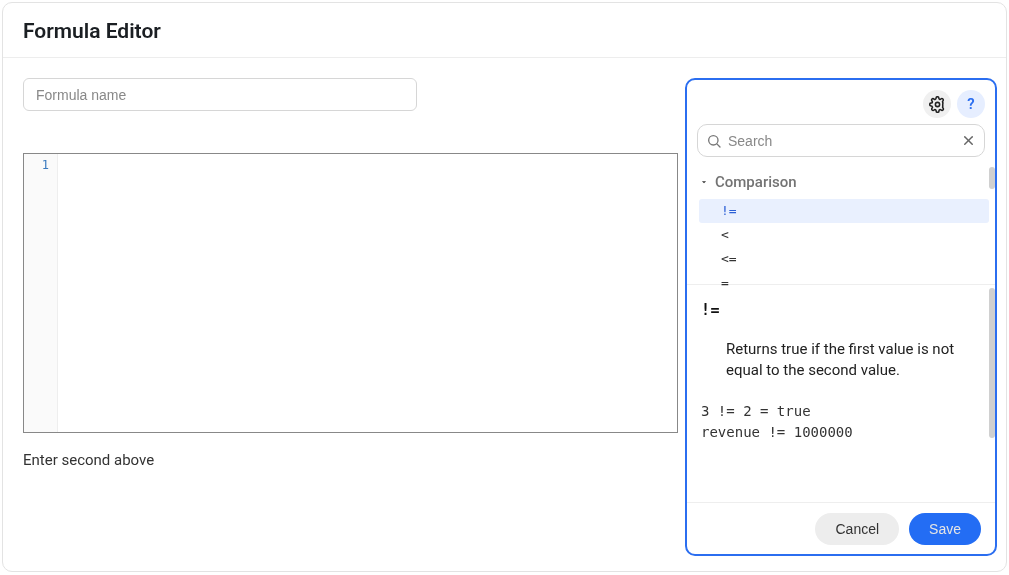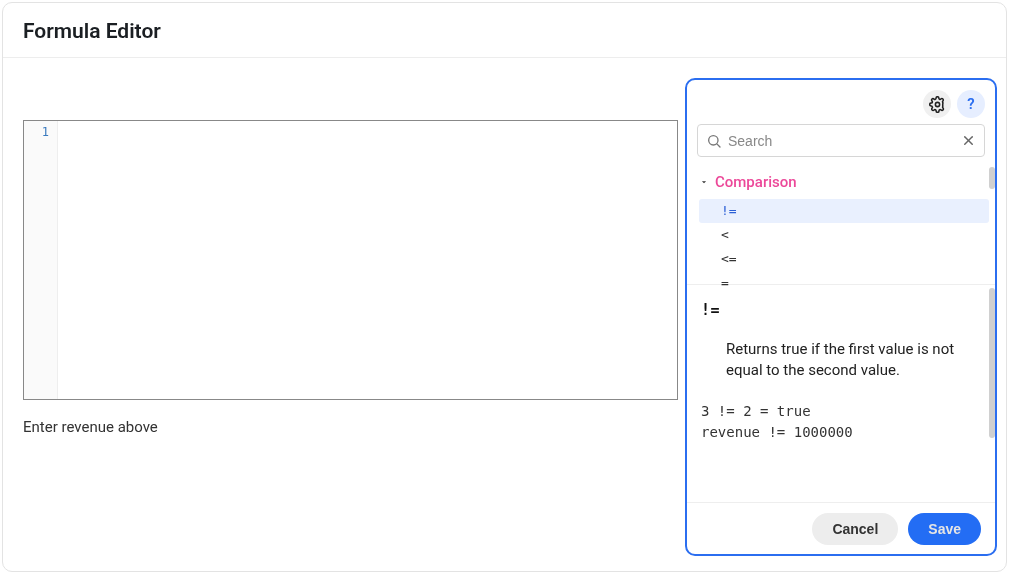--- a/index.html
+++ b/index.html
@@ -124,21 +124,21 @@
       color: #2b6ef0;
       font-weight: 600;
       font-size: 15px;
     }
     .search-row {
       padding: 0 10px 8px 10px;
     }
     .search-wrap {
       position: relative;
       border: 1px solid #d6d6d6;
-      border-radius: 4px;
+      border-radius: 10px;
       height: 33px;
       display: flex;
       align-items: center;
       padding: 0 8px;
     }
     .search-input {
       flex: 1;
       border: none;
       outline: none;
       font-size: 14px;
@@ -159,21 +159,21 @@
       padding: 4px 6px 0 6px;
       border-bottom: 1px solid #eee;
       height: 120px;
     }
     .category-header {
       display: flex;
       align-items: center;
       gap: 6px;
       padding: 4px 6px;
       font-size: 15px;
-      color: #ec4899;
+      color: #737373;
       font-weight: 500;
       cursor: pointer;
     }
     .chevron {
       font-size: 10px;
       color: #333;
     }
     .operator-list {
       margin-top: 4px;
       margin-left: 6px;
@@ -234,21 +234,21 @@
       justify-content: flex-end;
       gap: 10px;
       padding: 0 14px;
       border-top: 1px solid #eee;
     }
     .btn {
       height: 32px;
       padding: 0 20px;
       border-radius: 16px;
       font-size: 14px;
-      font-weight: 700;
+      font-weight: 400;
       border: none;
       cursor: pointer;
     }
     .btn-secondary {
       background: #ededed;
       color: #333;
     }
     .btn-primary {
       background: #236df4;
       color: #e5e5e5;
@@ -258,29 +258,30 @@
 </head>
 <body>
 
 <div class="page-container">
   <div class="header">
     <div class="page-title">Formula Editor</div>
   </div>
 
   <div class="content-area">
     <div class="left-panel">
+      <input type="text" class="formula-name-input" placeholder="Formula name" style="">
 
       <div class="editor-container">
         <div class="line-gutter">
           <div>1</div>
         </div>
         <textarea class="editor-text" style=""></textarea>
       </div>
 
-      <div class="editor-hint">Enter revenue above</div>
+      <div class="editor-hint">Enter second above</div>
     </div>
 
     <div class="helper-panel">
       <div class="helper-toolbar">
         <div class="icon-circle gear-circle">
           <span>
             <svg width="17" height="17" viewBox="0 0 24 24" fill="none" stroke="#222" stroke-width="2.2" stroke-linecap="round" stroke-linejoin="round">
               <circle cx="12" cy="12" r="3"></circle>
               <path d="M19.4 15a1.65 1.65 0 0 0 .33 1.82l.06.06a2 2 0 1 1-2.83 2.83l-.06-.06a1.65 1.65 0 0 0-1.82-.33 1.65 1.65 0 0 0-1 1.51V21a2 2 0 0 1-4 0v-.09a1.65 1.65 0 0 0-1-1.51 1.65 1.65 0 0 0-1.82.33l-.06.06a2 2 0 1 1-2.83-2.83l.06-.06A1.65 1.65 0 0 0 4.6 15a1.65 1.65 0 0 0-1.51-1H3a2 2 0 0 1 0-4h.09a1.65 1.65 0 0 0 1.51-1 1.65 1.65 0 0 0-.33-1.82l-.06-.06A2 2 0 1 1 7.04 4.29l.06.06A1.65 1.65 0 0 0 8.92 4.68 1.65 1.65 0 0 0 9.92 3.17V3a2 2 0 0 1 4 0v.09a1.65 1.65 0 0 0 1 1.51 1.65 1.65 0 0 0 1.82-.33l.06-.06a2 2 0 1 1 2.83 2.83l-.06.06A1.65 1.65 0 0 0 19.4 9c.14.35.22.72.22 1.1s-.08.75-.22 1.1z"></path>
             </svg>

